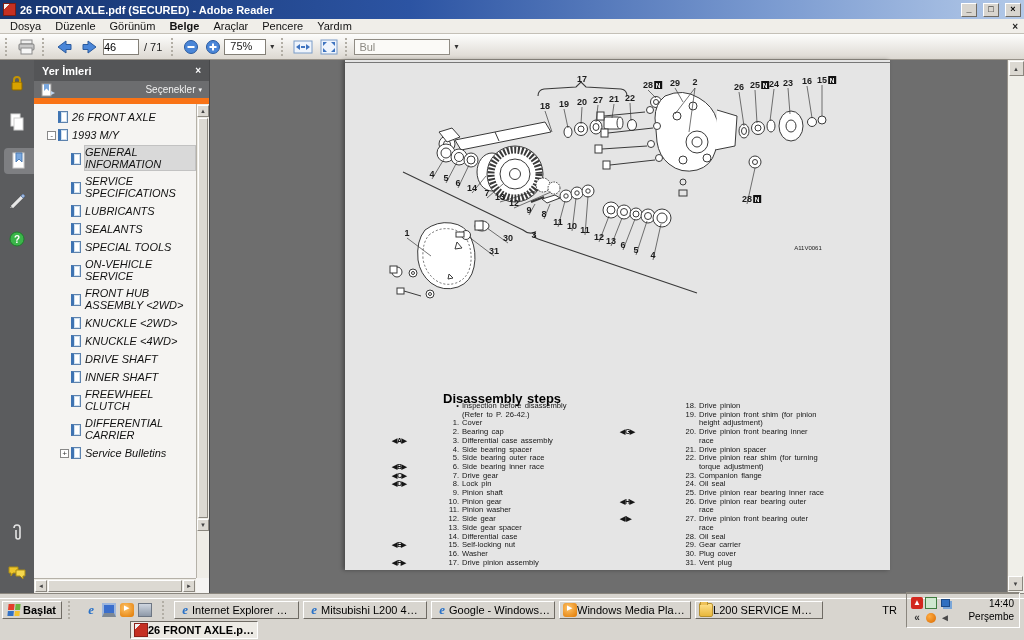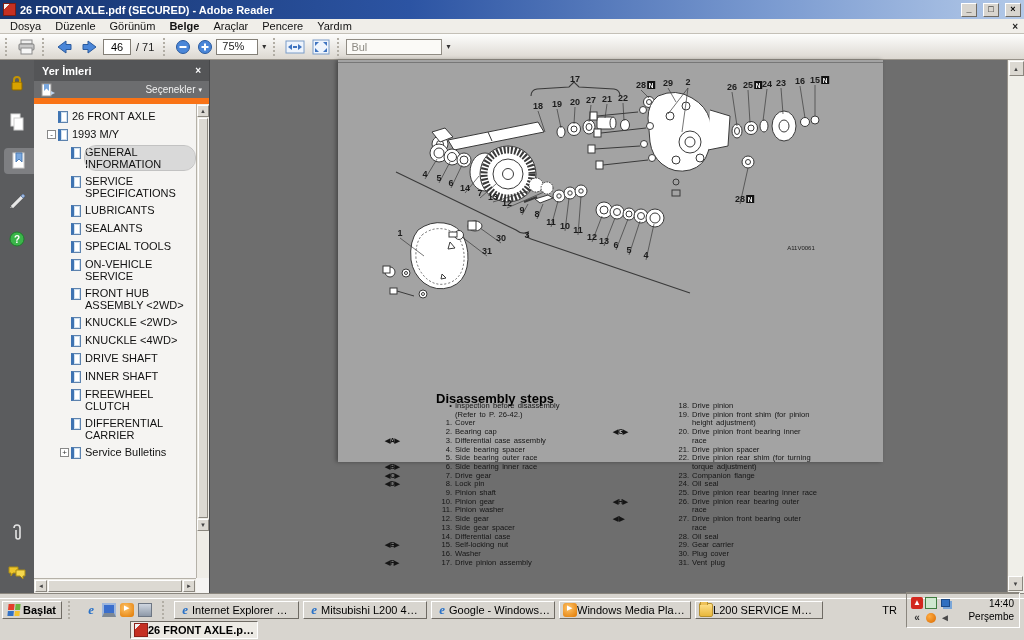--- a/index.html
+++ b/index.html
@@ -18,59 +18,59 @@
     border-bottom:1px solid #c4c0b7;display:flex;align-items:center;font-size:11px;color:#111;padding-left:3px;}
   .menu-item{padding:0 7px;}
   .menu-item.bold{font-weight:bold;}
   #menu-close{margin-left:auto;margin-right:6px;font-size:10px;font-weight:bold;color:#222;}
 
   #toolbar{position:absolute;left:0;top:34px;width:1024px;height:26px;
     background:linear-gradient(#fdfdfc,#dcd8d1);border-bottom:1px solid #97928a;
     display:flex;align-items:center;padding:0 2px;font-size:11px;color:#222;}
   .grip{width:4px;height:18px;border-left:2px dotted #b2aea5;margin:0 5px 0 3px;}
   .tbtn{height:22px;display:flex;align-items:center;justify-content:center;padding:0 3px;}
-  .pagebox{width:28px;height:16px;border:1px solid #837f77;background:#fff;text-align:center;font-size:11px;padding:0;}
+  .pagebox{width:36px;height:16px;border:1px solid #837f77;background:#fff;text-align:left;font-size:11px;padding:0;}
   .pagetotal{margin:0 6px 0 5px;}
   .zoombox{width:42px;height:16px;border:1px solid #837f77;background:#fff;display:flex;align-items:flex-start;padding-left:5px;}
   .ddarrow{font-size:8px;color:#333;padding:0 4px;}
   .findbox{width:96px;height:16px;border:1px solid #908c84;background:#fbfaf7;font-size:11px;padding:0 4px;color:#444;}
   .findbox::placeholder{color:#8d8a83;}
 
   
   #main{position:absolute;left:0;top:60px;width:1024px;height:533px;display:flex;}
   #toolstrip{width:34px;background:#5b5c5e;display:flex;flex-direction:column;align-items:center;padding-top:10px;gap:13px;flex:none;}
   .tool{width:34px;height:26px;display:flex;align-items:center;justify-content:center;}
   .tool.active{background:#7e7f82;border-radius:4px 0 0 4px;width:30px;margin-left:4px;}
   #strip-spacer{flex:1;}
 
   #panel{width:176px;background:#f5f4f2;border-right:1px solid #47484a;display:flex;flex-direction:column;flex:none;}
   #panel-header{height:21px;background:#545557;color:#fff;font-weight:bold;font-size:11px;display:flex;align-items:center;padding:0 8px;}
   #panel-close{margin-left:auto;font-size:10px;font-weight:bold;}
   #panel-tools{height:23px;background:#6c6d6f;display:flex;align-items:center;padding:0 7px;color:#f2f2f2;font-size:10px;border-bottom:6px solid #f97316;}
   #opts{margin-left:auto;display:flex;align-items:center;gap:3px;}
   #tree-wrap{flex:1;position:relative;overflow:hidden;}
   #tree{position:absolute;left:0;top:4px;right:13px;bottom:15px;padding:2px 0 0 0;font-size:11px;line-height:12px;color:#111;overflow:hidden;}
-  .tree-row{display:flex;align-items:flex-start;margin-bottom:5px;}
+  .tree-row{display:flex;align-items:center;margin-bottom:5px;font-style:italic;}
   .tree-row.lvl1{padding-left:13px;}
   .tree-row.lvl2{padding-left:26px;}
   .expander{width:9px;height:9px;border:1px solid #888;background:#fff;font-size:8px;line-height:7px;text-align:center;margin:2px 2px 0 0;flex:none;color:#333;}
   .exp-space{width:11px;flex:none;}
   .bm-icon{width:10px;height:12px;background:#fff;border:1px solid #5d82ad;border-left:3px solid #3f74b3;margin:1px 4px 0 0;flex:none;box-shadow:inset 0 0 0 1px #cfe0f0;}
   .bm-label{max-width:110px;}
-  .bm-label.sel{background:#d9d9d9;outline:1px solid #c2c2c2;border-radius:11px;}
+  .bm-label.sel{background:#d9d9d9;outline:1px solid #c2c2c2;}
 
   .vscroll{position:absolute;right:0;top:0;bottom:15px;width:13px;background:#efede7;border-left:1px solid #b5b1a8;}
   .hscroll{position:absolute;left:0;right:13px;bottom:0;height:15px;background:#efede7;border-top:1px solid #b5b1a8;display:flex;align-items:center;justify-content:space-between;padding:0 1px;font-size:7px;color:#555;}
   .sb-btn{width:12px;height:12px;background:#dcd9d2;border:1px solid;border-color:#fff #8b877f #8b877f #fff;font-size:6px;color:#444;display:flex;align-items:center;justify-content:center;}
   .vscroll .sb-btn{margin:1px auto;}
   .v-thumb{width:10px;height:400px;margin:1px auto;background:#dcd9d2;border:1px solid;border-color:#fff #8b877f #8b877f #fff;}
   .h-thumb{flex:1;height:12px;margin:0 1px;background:#dcd9d2;border:1px solid;border-color:#fff #8b877f #8b877f #fff;}
 
   #docarea{flex:1;background:#6e6e6e;position:relative;}
-  #page{position:absolute;left:128px;top:0;width:545px;height:402px;background:#a3a3a3;box-shadow:-2px 0 4px rgba(0,0,0,.35);}
+  #page{position:absolute;left:135px;top:0;width:545px;height:510px;background:#e5e5e5;box-shadow:-2px 0 4px rgba(0,0,0,.35);}
   #diagram{position:absolute;left:0;top:0;}
   svg text{font-family:"Liberation Sans",sans-serif;}
 
   #winscroll{width:17px;background:#f0efe9;border-left:1px solid #97928a;flex:none;position:relative;}
   #winscroll .sb-btn{width:15px;height:15px;margin:1px auto;}
   #winscroll .down{position:absolute;bottom:1px;left:0;}
 
   
   #steps{position:absolute;left:47px;top:330px;display:flex;font-size:7.6px;line-height:8.7px;color:#151515;word-spacing:1.2px;}
   #steps-title{position:absolute;left:98px;top:331px;font-size:13px;font-weight:bold;word-spacing:1px;}

